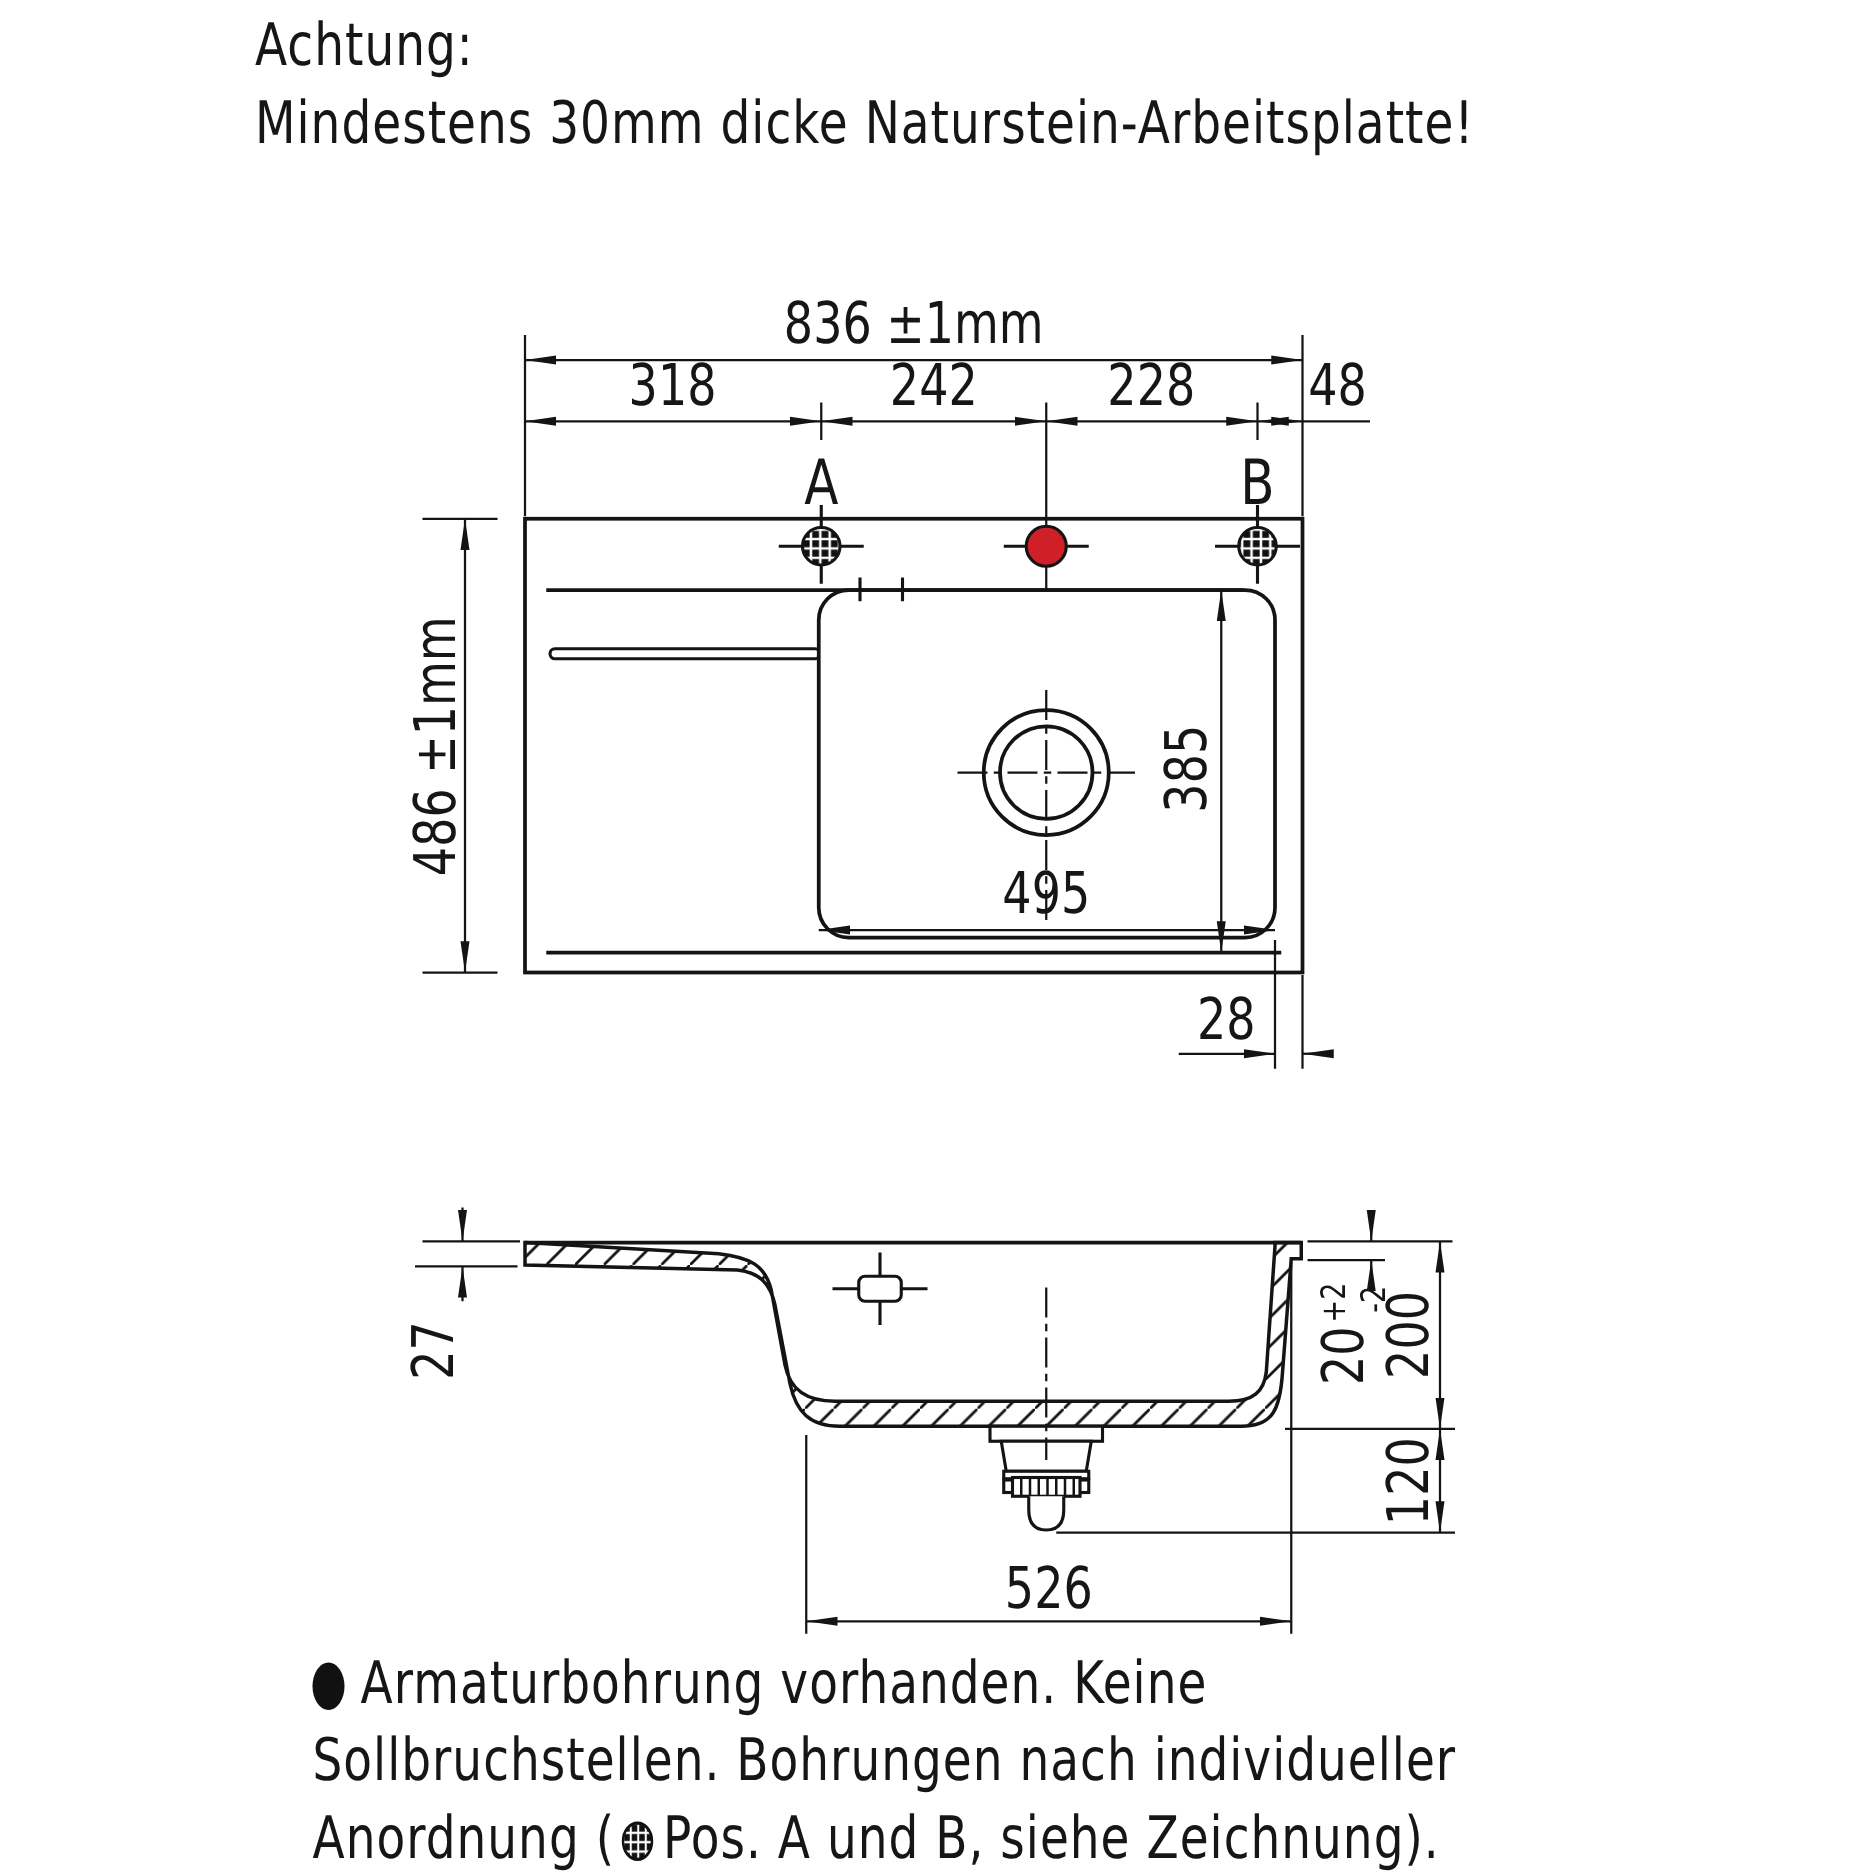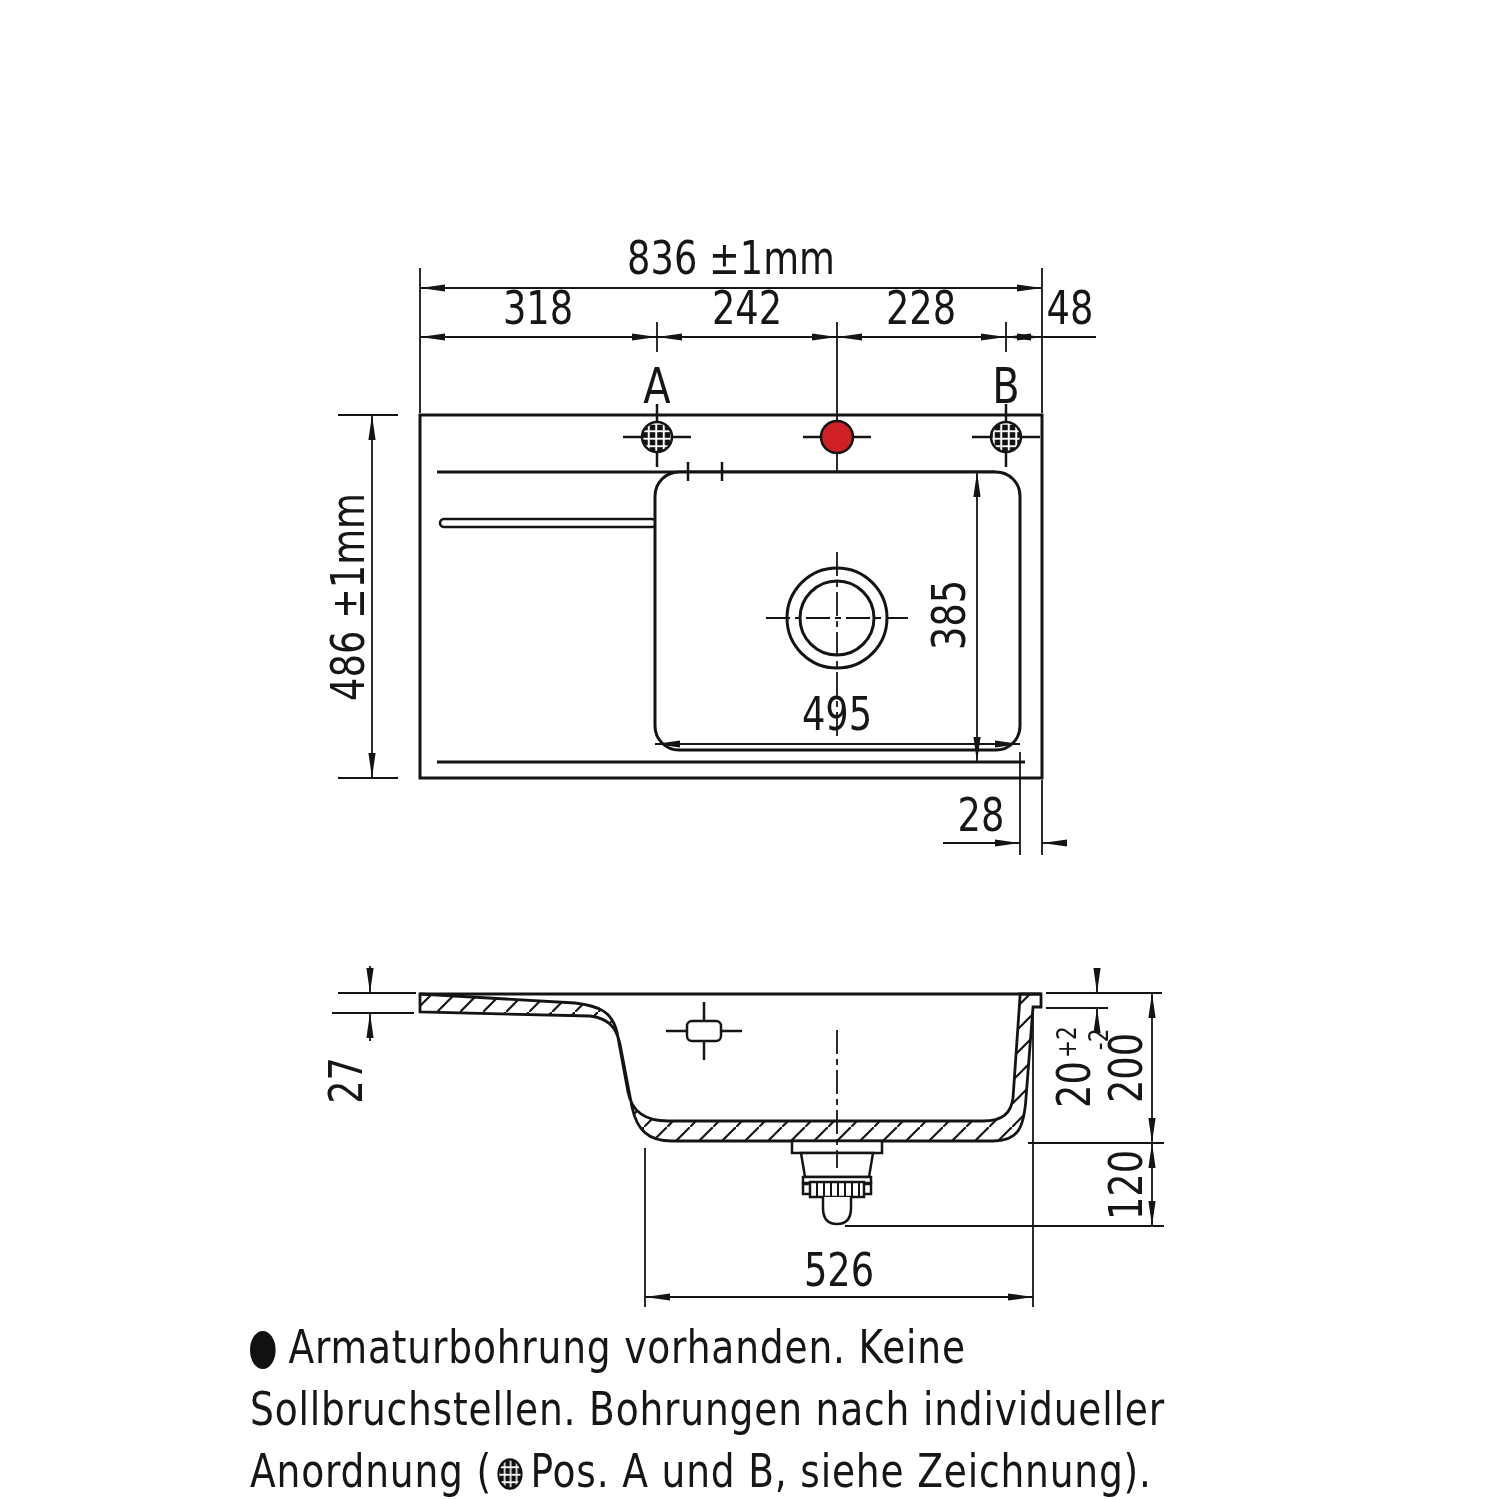--- a/index.html
+++ b/index.html
@@ -173,20 +173,24 @@
 
     <g>
       <line x1="645" y1="1148" x2="645" y2="1307" class="thin"></line>
       <line x1="1033" y1="1010" x2="1033" y2="1307" class="thin"></line>
       <line x1="645" y1="1297" x2="1033" y2="1297" class="thin" marker-start="url(#arr)" marker-end="url(#arr)"></line>
       <text class="dimtxt" transform="translate(839,1286) scale(0.8 1)" text-anchor="middle">526</text>
     </g>
   </g>
 </svg>
 
+<div id="header">
+  <div class="cadtext">Achtung:</div>
+  <div class="cadtext">Mindestens 30mm dicke Naturstein-Arbeitsplatte!</div>
+</div>
 
 <div id="footer">
   <div class="cadtext"><span class="bullet"></span><span>Armaturbohrung vorhanden. Keine</span></div>
   <div class="cadtext">Sollbruchstellen. Bohrungen nach individueller</div>
   <div class="cadtext"><span>Anordnung (</span><svg class="inline-icon" width="36" height="36" viewBox="0 0 36 36">
           <circle cx="18" cy="18" r="14.5" fill="url(#hgrid)" stroke="#111" stroke-width="2.5"></circle>
         </svg><span>Pos. A und B, siehe Zeichnung).</span></div>
 </div>
 
 </div>

